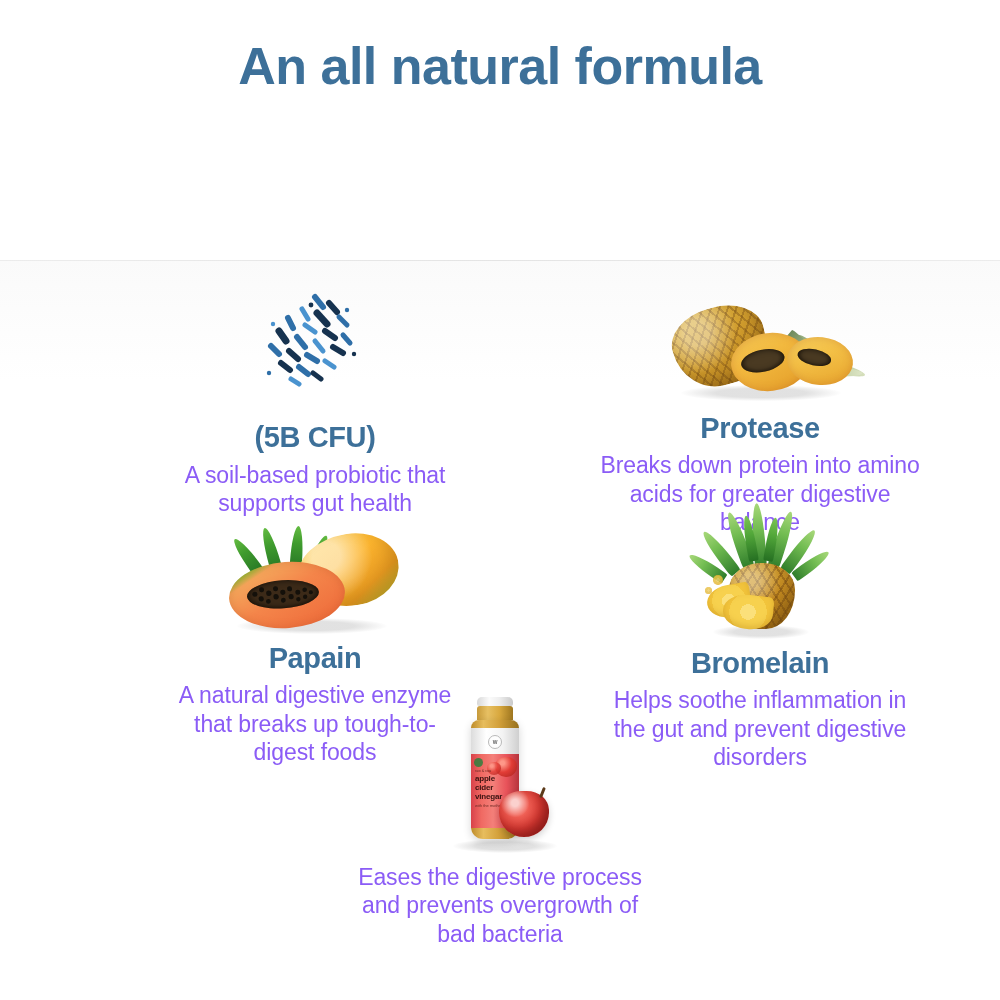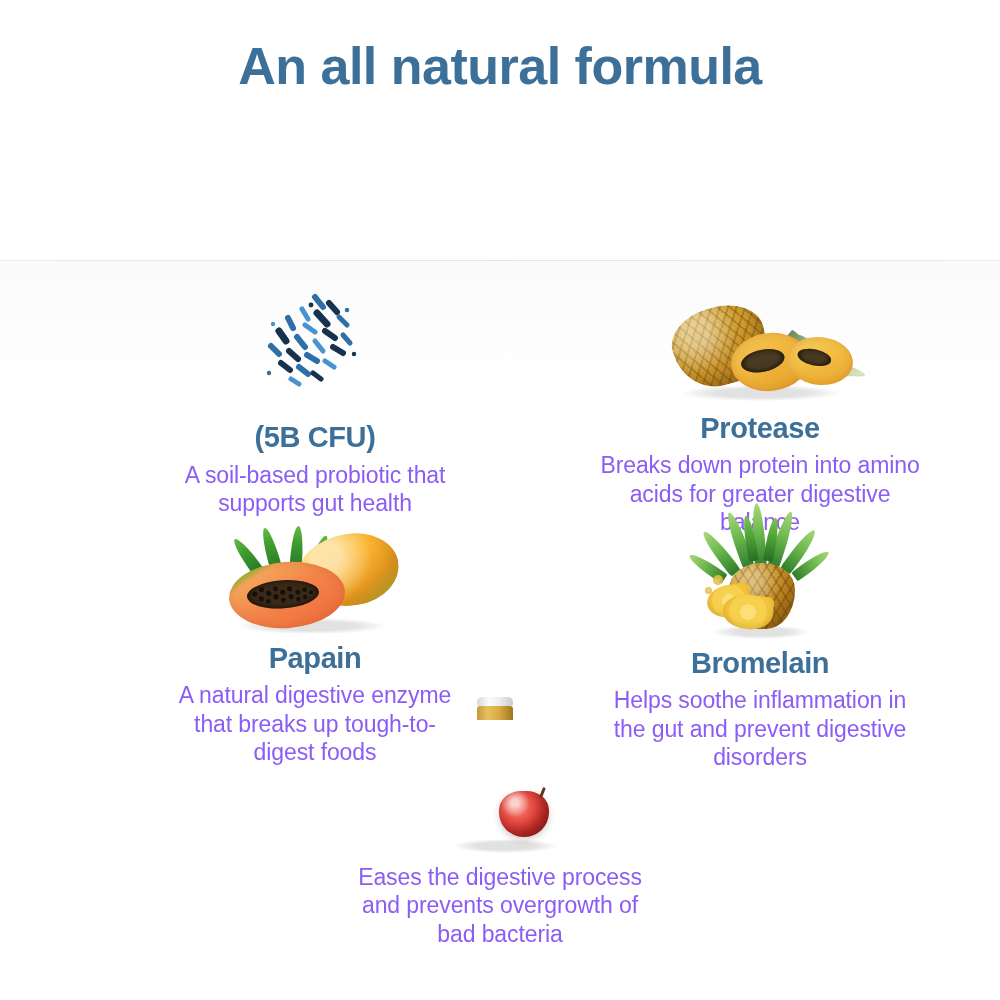--- a/index.html
+++ b/index.html
@@ -330,20 +330,35 @@
       <div class="ing-desc" style="max-width:300px;margin-left:auto;margin-right:auto;">A natural digestive enzyme that breaks up tough-to-digest foods</div>
     </div>
 
     <div class="cell" id="cell-acv">
       <div class="art art-box" style="width:170px;height:165px;">
         <div class="shadow-el" style="left:38px;top:148px;width:104px;height:14px;"></div>
 
         <div class="bottle" style="left:52px;top:6px;width:56px;height:142px;">
           <div class="b-cap" style="left:10px;top:0px;width:36px;height:9px;"></div>
           <div class="b-neck" style="left:10px;top:9px;width:36px;height:14px;border-radius:3px 3px 0 0;"></div>
+          <div class="b-body" style="left:4px;top:23px;width:48px;height:119px;">
+            <div class="b-label-top" style="top:8px;height:26px;">
+              <div class="b-logo" style="left:17px;top:7px;width:14px;height:14px;">W</div>
+            </div>
+            <div class="b-label-main" style="top:34px;height:74px;">
+              <div class="b-seal" style="left:3px;top:4px;width:9px;height:9px;"></div>
+              <div class="b-apple-art" style="left:24px;top:3px;width:22px;height:20px;"></div>
+              <div class="b-apple-art" style="left:16px;top:8px;width:14px;height:13px;opacity:.8;"></div>
+              <div class="b-sub" style="left:4px;top:15px;font-size:3.6px;">raw &amp; raw</div>
+              <div class="b-txt" style="left:4px;top:21px;font-size:8px;">apple</div>
+              <div class="b-txt" style="left:4px;top:30px;font-size:8px;">cider</div>
+              <div class="b-txt" style="left:4px;top:39px;font-size:8px;">vinegar</div>
+              <div class="b-sub" style="left:4px;top:50px;font-size:4px;">with the mother</div>
+            </div>
+          </div>
         </div>
 
         <div class="apple" style="left:84px;top:100px;width:50px;height:46px;"></div>
         <div class="apple-stem" style="left:126px;top:96px;width:3px;height:11px;"></div>
       </div>
       <div class="ing-desc" style="max-width:300px;margin-left:auto;margin-right:auto;">Eases the digestive process and prevents overgrowth of bad bacteria</div>
     </div>
 
   </div>
 </div>

